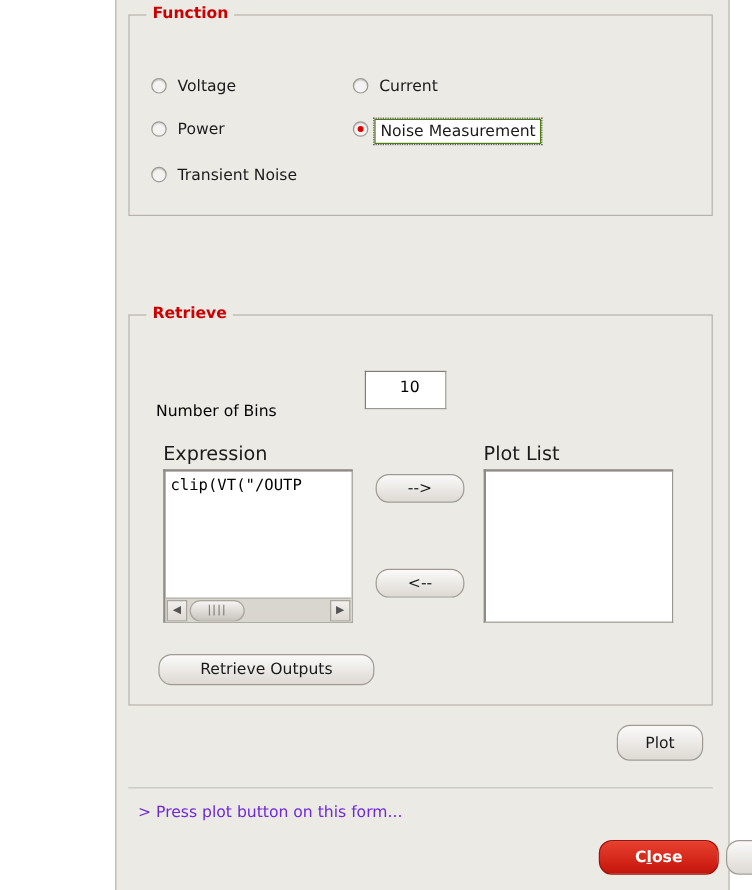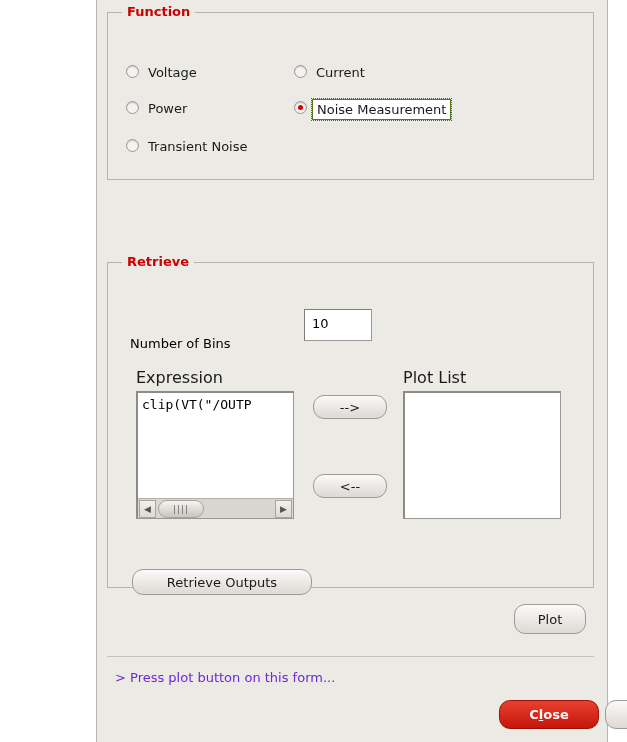--- a/index.html
+++ b/index.html
@@ -118,20 +118,21 @@
     height: 32px;
     background: #ffffff;
     border: 1px solid #9b9891;
     border-top-color: #7f7c76;
     border-left-color: #7f7c76;
     box-sizing: border-box;
     font-family: "DejaVu Sans", sans-serif;
     font-size: 13px;
     padding: 6px 0 0 7px;
     color: #000;
+    text-align: center;
   }
 
   .field-caption {
     position: absolute;
     font-size: 16px;
     color: #1a1a1a;
   }
   #expr-caption { left: 28px; top: 105px; }
   #plotlist-caption { left: 295px; top: 105px; }
 
@@ -242,21 +243,20 @@
     top: 211px;
     width: 74px;
     height: 24px;
   }
   #btn-retrieve {
     position: absolute;
     left: 24px;
     top: 282px;
     width: 180px;
     height: 26px;
-    margin-top: 24px;
   }
   #btn-plot {
     position: absolute;
     left: 417px;
     top: 604px;
     width: 72px;
     height: 30px;
   }
   #btn-close {
     position: absolute;

